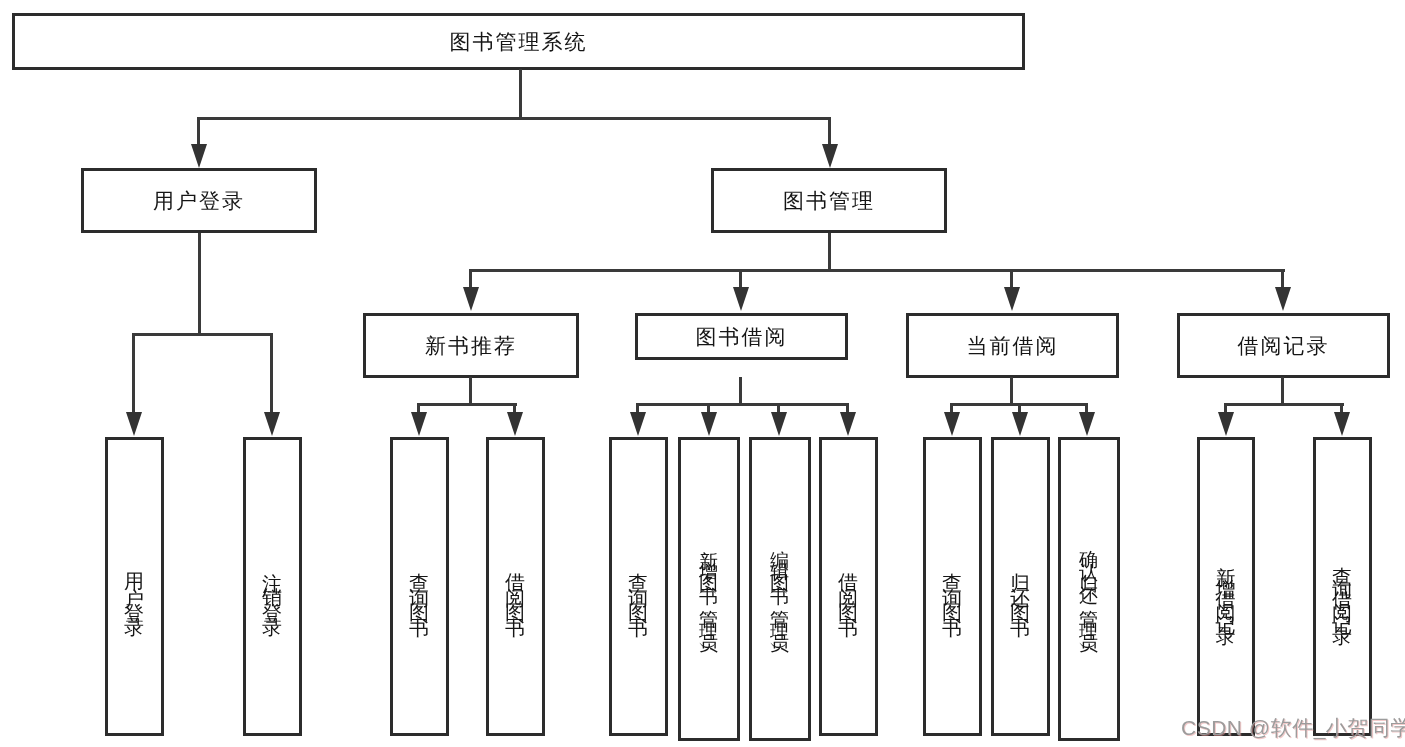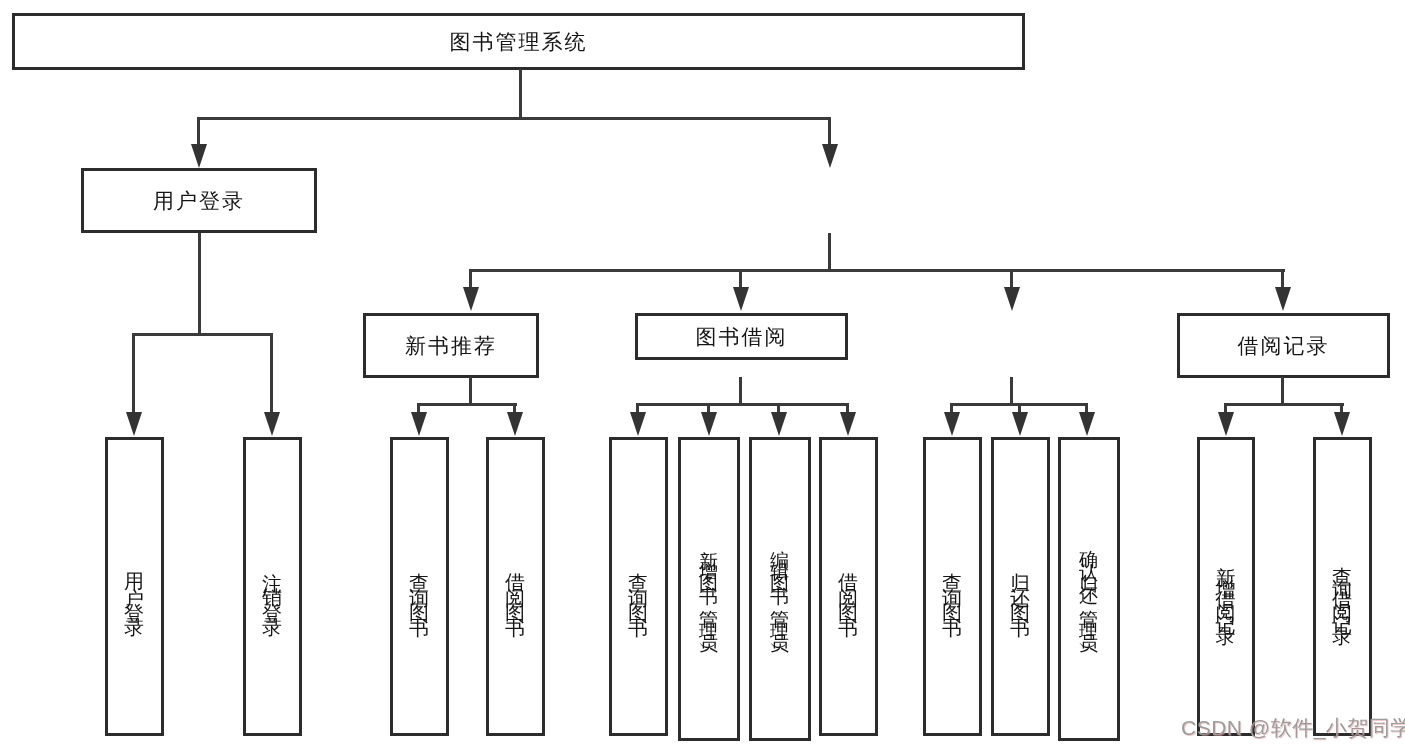--- a/index.html
+++ b/index.html
@@ -41,41 +41,43 @@
   <div class="box" style="left:12px;top:13px;width:1013px;height:57px;">图书管理系统</div>
 
   <div class="ln" style="left:519px;top:69px;width:3px;height:50px;"></div>
   <div class="ln" style="left:197px;top:117px;width:634px;height:3px;"></div>
   <div class="ln" style="left:197px;top:117px;width:3px;height:30px;"></div>
   <div class="arr" style="left:191px;top:144px;"></div>
   <div class="ln" style="left:828px;top:117px;width:3px;height:30px;"></div>
   <div class="arr" style="left:822px;top:144px;"></div>
 
   <div class="box" style="left:81px;top:168px;width:236px;height:65px;">用户登录</div>
+  <div class="box" style="left:711px;top:168px;width:236px;height:65px;">图书管理</div>
 
   <div class="ln" style="left:198px;top:233px;width:3px;height:102px;"></div>
   <div class="ln" style="left:133px;top:333px;width:140px;height:3px;"></div>
   <div class="ln" style="left:132px;top:333px;width:3px;height:80px;"></div>
   <div class="arr" style="left:126px;top:412px;"></div>
   <div class="ln" style="left:270px;top:333px;width:3px;height:80px;"></div>
   <div class="arr" style="left:264px;top:412px;"></div>
 
   <div class="ln" style="left:828px;top:233px;width:3px;height:39px;"></div>
   <div class="ln" style="left:470px;top:269px;width:815px;height:3px;"></div>
   <div class="ln" style="left:469px;top:269px;width:3px;height:22px;"></div>
   <div class="arr" style="left:463px;top:287px;"></div>
   <div class="ln" style="left:739px;top:269px;width:3px;height:22px;"></div>
   <div class="arr" style="left:733px;top:287px;"></div>
   <div class="ln" style="left:1010px;top:269px;width:3px;height:22px;"></div>
   <div class="arr" style="left:1004px;top:287px;"></div>
   <div class="ln" style="left:1281px;top:269px;width:3px;height:22px;"></div>
   <div class="arr" style="left:1275px;top:287px;"></div>
 
-  <div class="box" style="left:363px;top:313px;width:176px;height:65px;">新书推荐</div>
+  <div class="box" style="left:363px;top:313px;width:216px;height:65px;">新书推荐</div>
   <div class="box" style="left:635px;top:313px;width:213px;height:47px;">图书借阅</div>
+  <div class="box" style="left:906px;top:313px;width:213px;height:65px;">当前借阅</div>
   <div class="box" style="left:1177px;top:313px;width:213px;height:65px;">借阅记录</div>
 
   <div class="ln" style="left:469px;top:377px;width:3px;height:28px;"></div>
   <div class="ln" style="left:418px;top:403px;width:99px;height:3px;"></div>
   <div class="ln" style="left:417px;top:403px;width:3px;height:12px;"></div>
   <div class="arr" style="left:411px;top:412px;"></div>
   <div class="ln" style="left:513px;top:403px;width:3px;height:12px;"></div>
   <div class="arr" style="left:507px;top:412px;"></div>
 
   <div class="ln" style="left:739px;top:377px;width:3px;height:28px;"></div>

